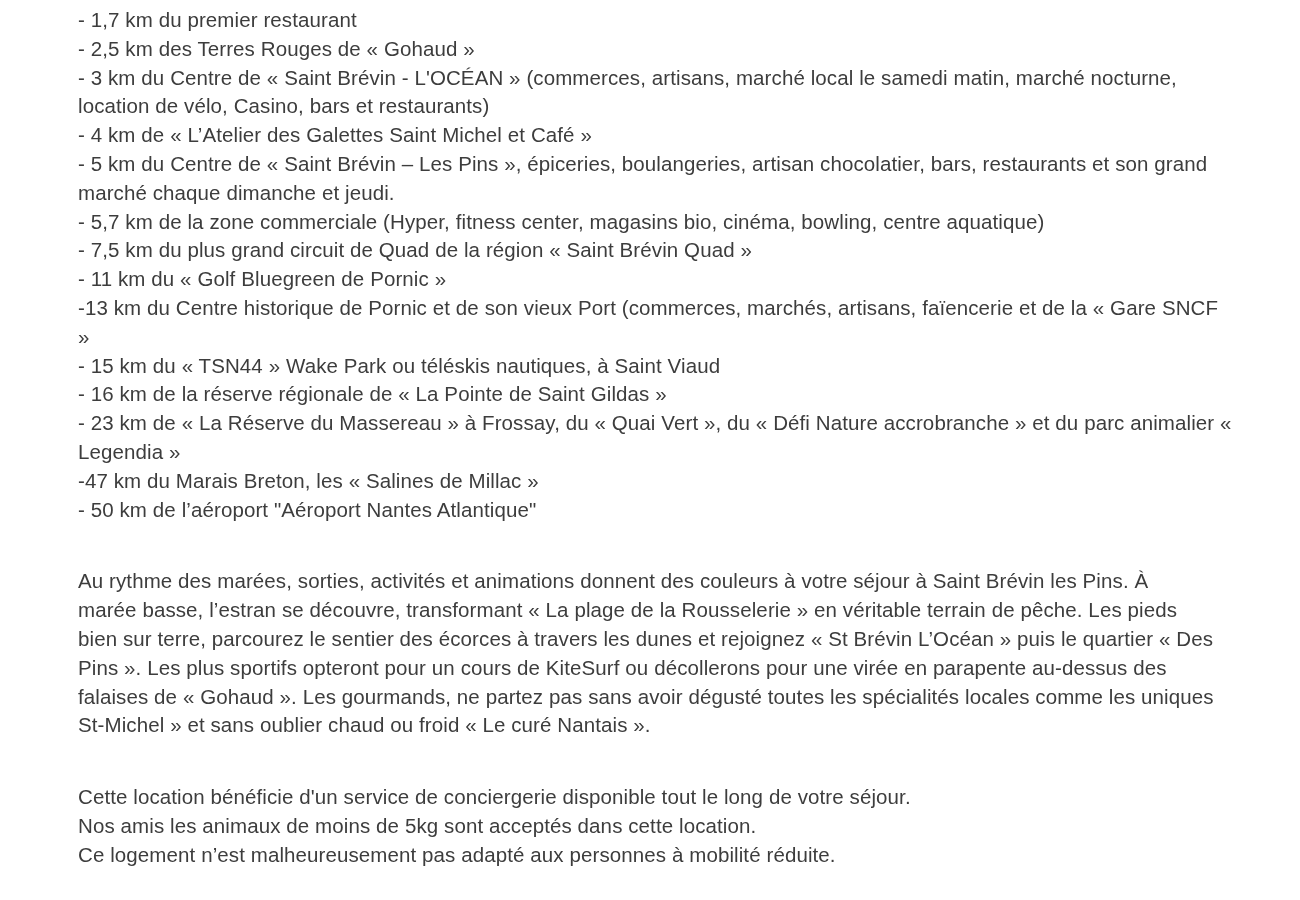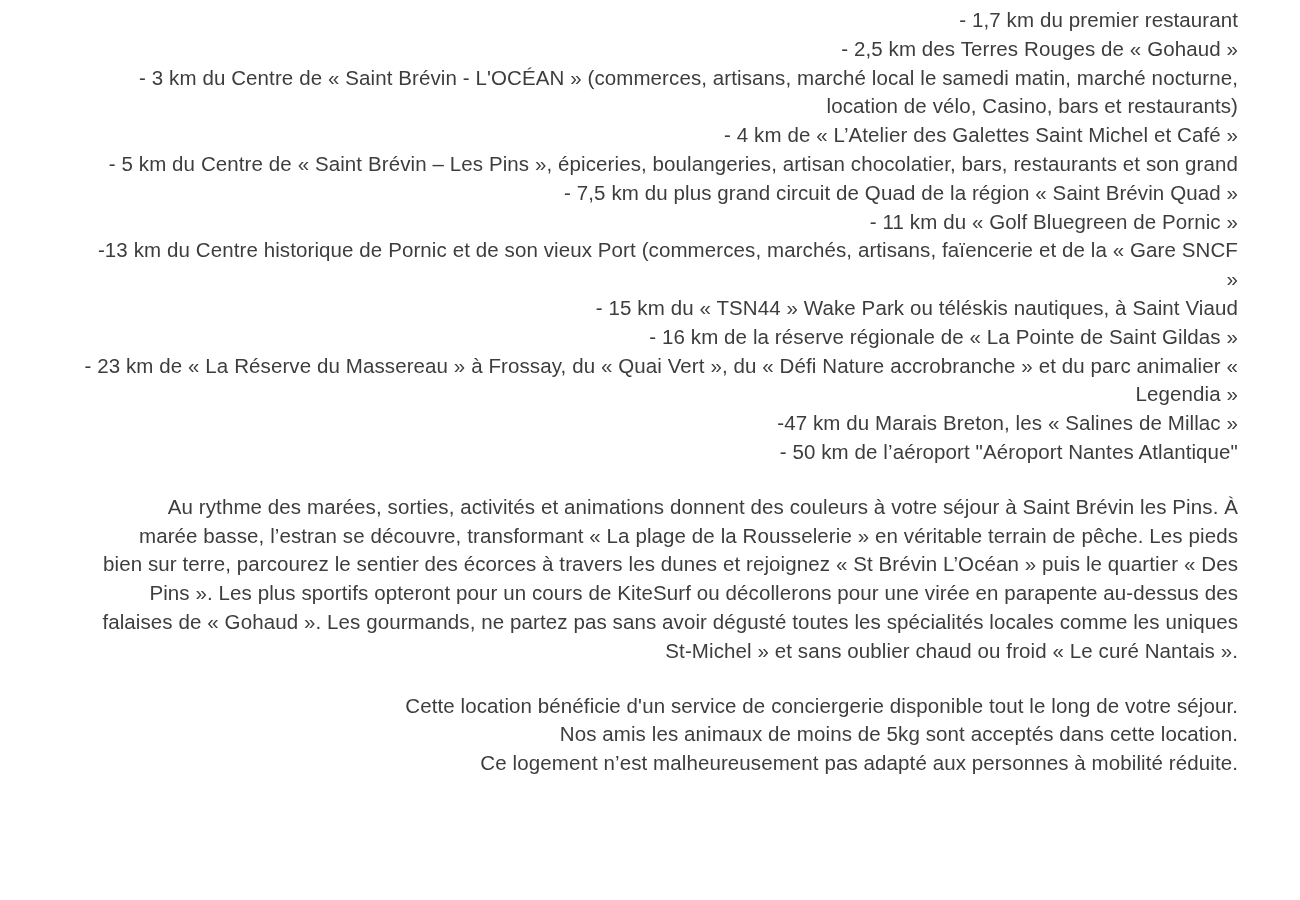--- a/index.html
+++ b/index.html
@@ -17,39 +17,40 @@
     position: absolute;
     left: 78px;
     top: 6px;
     width: 1160px;
     color: #3d3d3d;
     font-size: 20.5px;
     line-height: 28.8px;
     letter-spacing: 0.1px;
   }
   .block { margin: 0; }
-  .block + .block { margin-top: 26px; } 
+  .block + .block { margin-top: 43px; } 
   .line {
     white-space: pre;
     height: 28.8px;
-    text-align: right;
   }
 </style>
 </head>
 <body>
 
 <div class="doc">
 
   <div class="block">
     <div class="line">- 1,7 km du premier restaurant</div>
     <div class="line">- 2,5 km des Terres Rouges de « Gohaud »</div>
     <div class="line">- 3 km du Centre de « Saint Brévin - L'OCÉAN » (commerces, artisans, marché local le samedi matin, marché nocturne,</div>
     <div class="line">location de vélo, Casino, bars et restaurants)</div>
     <div class="line">- 4 km de « L’Atelier des Galettes Saint Michel et Café »</div>
     <div class="line">- 5 km du Centre de « Saint Brévin – Les Pins », épiceries, boulangeries, artisan chocolatier, bars, restaurants et son grand</div>
+    <div class="line">marché chaque dimanche et jeudi.</div>
+    <div class="line">- 5,7 km de la zone commerciale (Hyper, fitness center, magasins bio, cinéma, bowling, centre aquatique)</div>
     <div class="line">- 7,5 km du plus grand circuit de Quad de la région « Saint Brévin Quad »</div>
     <div class="line">- 11 km du « Golf Bluegreen de Pornic »</div>
     <div class="line">-13 km du Centre historique de Pornic et de son vieux Port (commerces, marchés, artisans, faïencerie et de la « Gare SNCF</div>
     <div class="line">»</div>
     <div class="line">- 15 km du « TSN44 » Wake Park ou téléskis nautiques, à Saint Viaud</div>
     <div class="line">- 16 km de la réserve régionale de « La Pointe de Saint Gildas »</div>
     <div class="line">- 23 km de « La Réserve du Massereau » à Frossay, du « Quai Vert », du « Défi Nature accrobranche » et du parc animalier «</div>
     <div class="line">Legendia »</div>
     <div class="line">-47 km du Marais Breton, les « Salines de Millac »</div>
     <div class="line">- 50 km de l’aéroport "Aéroport Nantes Atlantique"</div>

